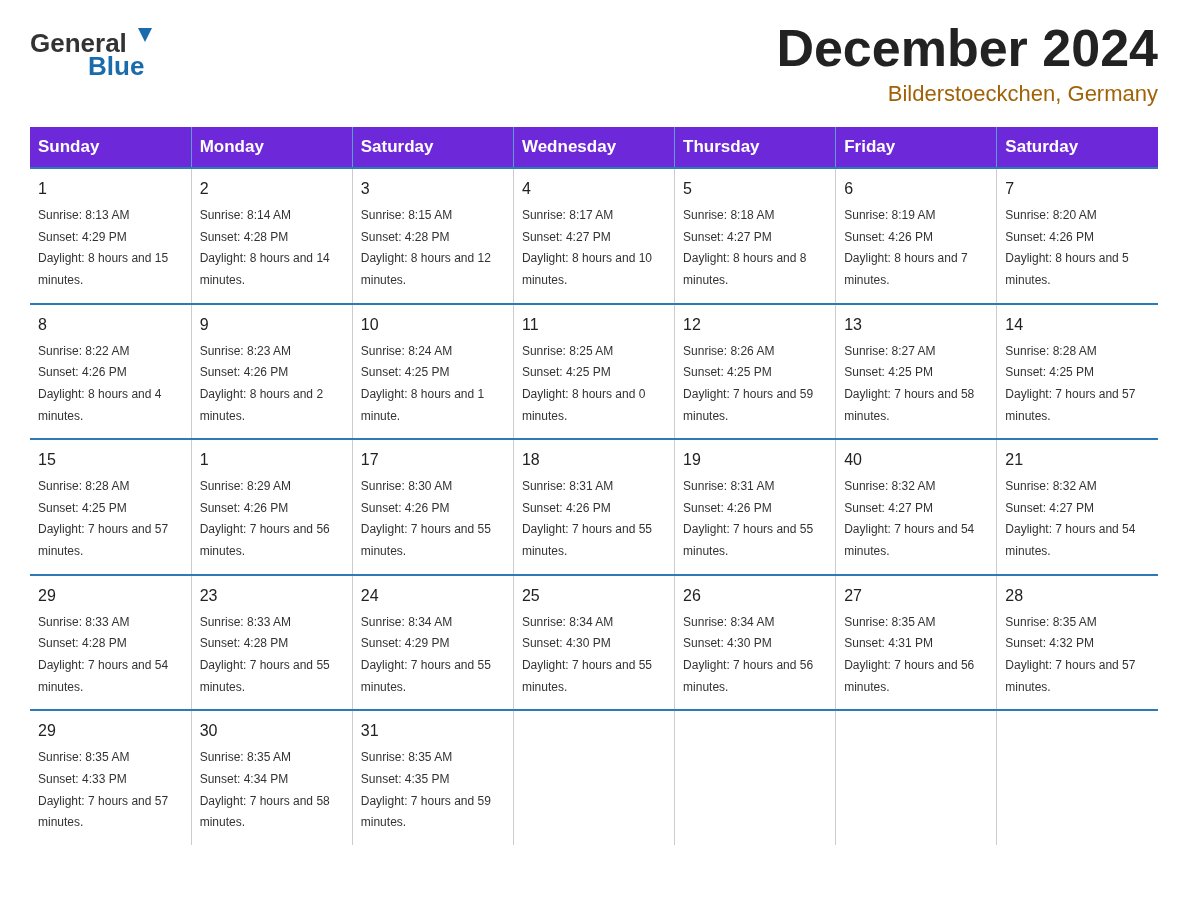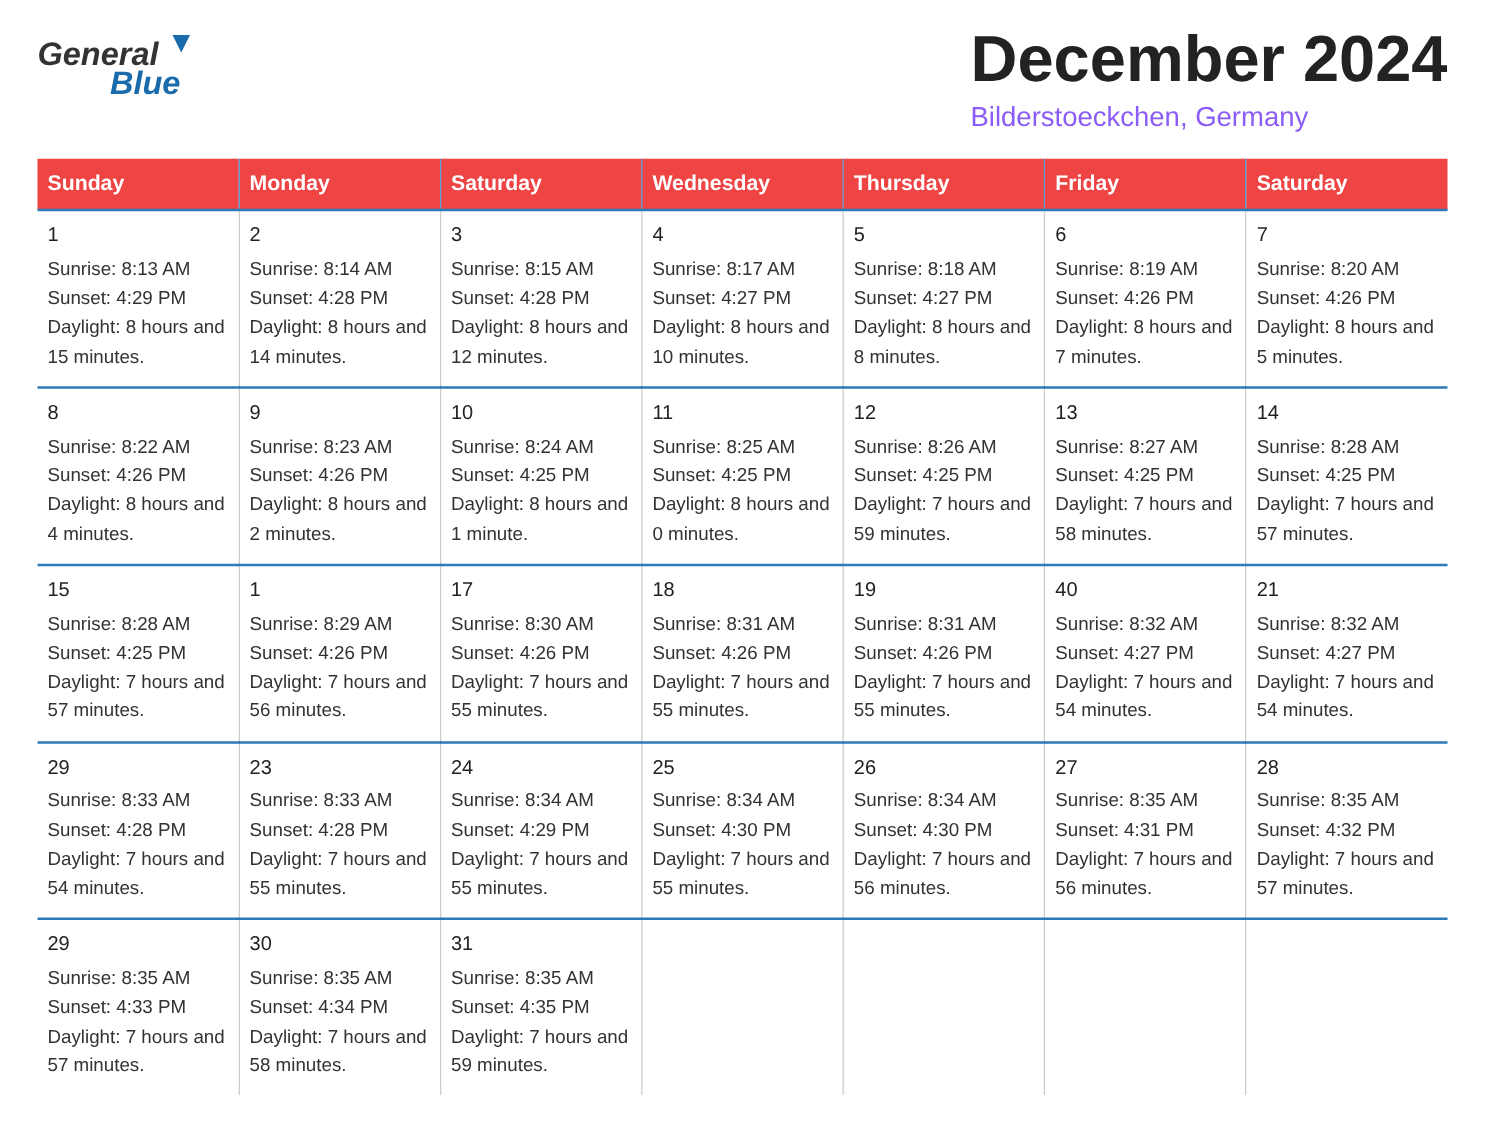--- a/index.html
+++ b/index.html
@@ -15,40 +15,41 @@
       justify-content: space-between;
       align-items: flex-start;
       margin-bottom: 20px;
     }
     .logo {
       display: flex;
       flex-direction: column;
       align-items: flex-start;
     }
     .title-block {
+      text-align: right;
       margin-left: 16px;
     }
     .page-title {
       font-size: 52px;
       font-weight: bold;
       color: #222;
       line-height: 1.1;
     }
     .subtitle {
       font-size: 22px;
-      color: #8b5cf6;
+      color: #a16207;
       margin-top: 4px;
     }
     table {
       width: 100%;
       border-collapse: collapse;
       table-layout: fixed;
     }
     thead tr {
-      background-color: #ef4444;
+      background-color: #6d28d9;
       margin-left: 28px;
     }
     thead th {
       color: #fff;
       font-size: 17px;
       font-weight: bold;
       padding: 10px 8px;
       text-align: left;
       border-right: 1px solid #5a9fd4;
     }
@@ -69,28 +70,27 @@
     tbody td:last-child {
       border-right: none;
     }
     .day-num {
       font-size: 16px;
       font-weight: normal;
       display: block;
       margin-bottom: 2px;
     }
     .day-info {
-      font-size: 15px;
+      font-size: 12px;
       color: #333;
     }
 
     
     .logo-svg {
       margin-bottom: 18px;
-      font-style: italic;
     }
   </style>
 </head>
 <body>
 
 <div class="header">
   <div class="logo">
     <div class="logo-svg">
       <svg width="130" height="60" viewBox="0 0 130 60">
 

